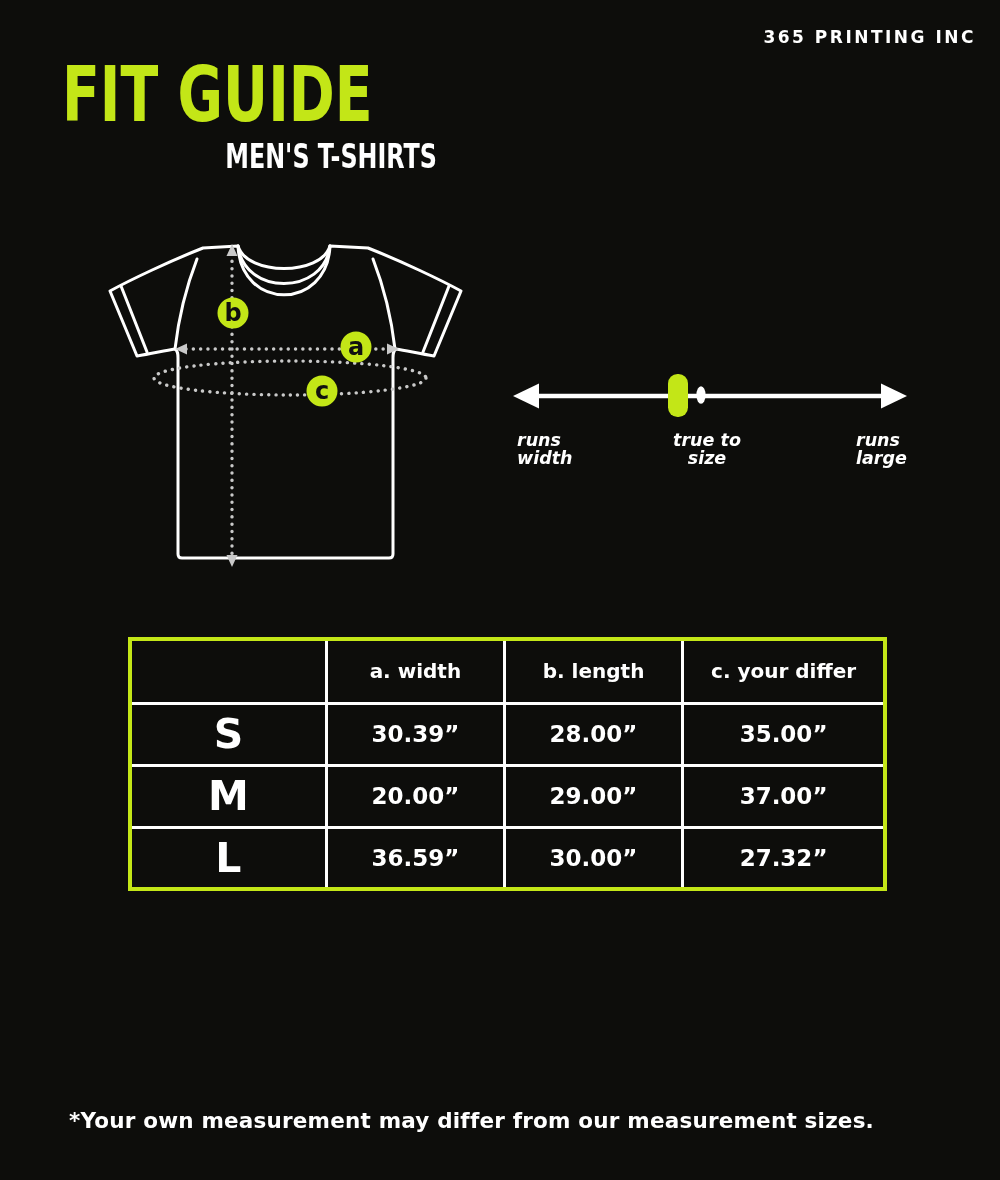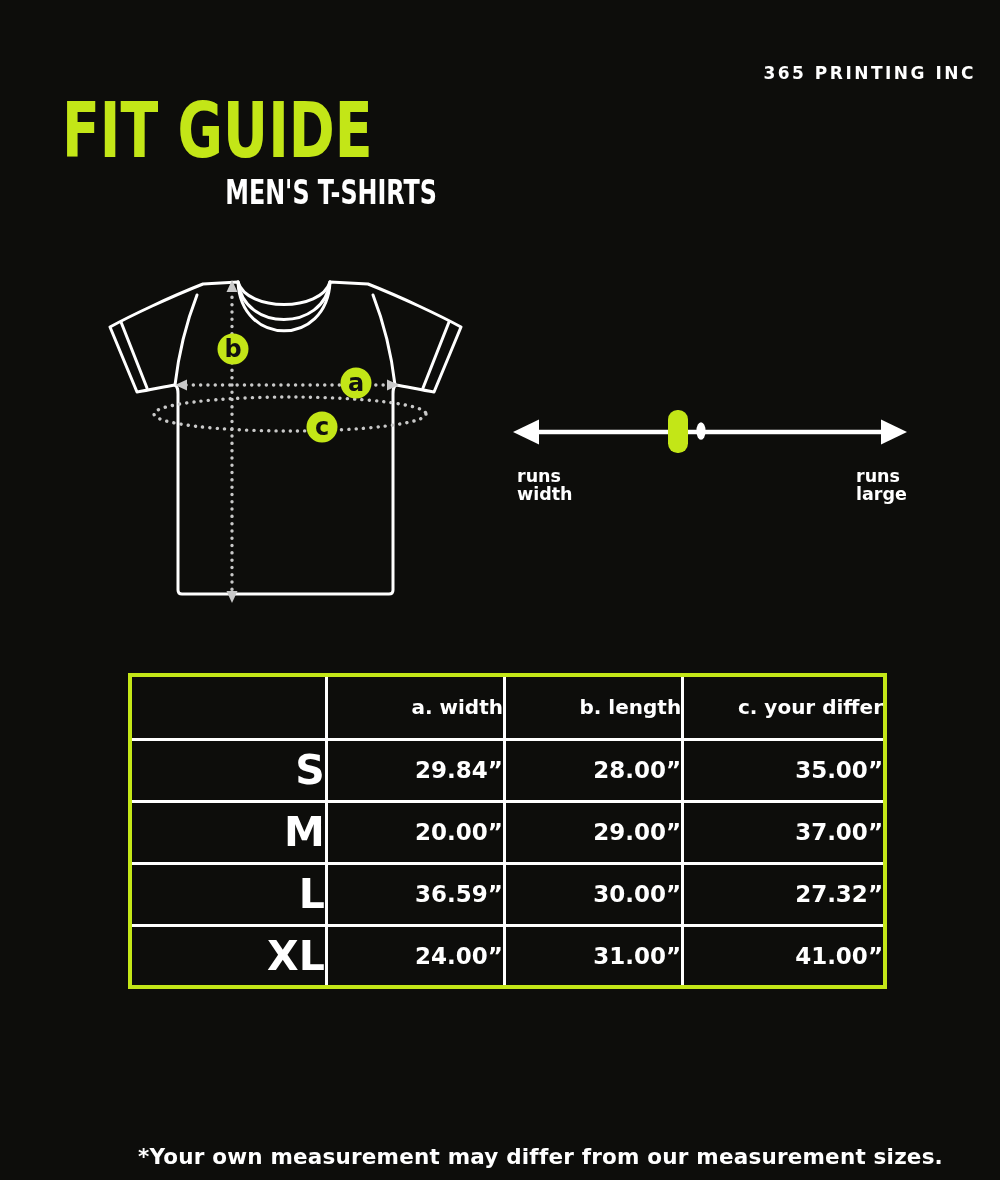--- a/index.html
+++ b/index.html
@@ -6,21 +6,21 @@
     --accent:#c3e617;
     --bg:#0d0d0b;
     --fg:#ffffff;
   }
   *{margin:0;padding:0;box-sizing:border-box;}
   html,body{background:var(--bg);}
   body{
     width:1000px;height:1180px;position:relative;overflow:hidden;
     font-family:"DejaVu Sans","Liberation Sans",sans-serif;color:var(--fg);
   }
-  .canvas{position:absolute;inset:0;margin-top:36px;}
+  .canvas{position:absolute;inset:0;}
 
   .brand{
     position:absolute;top:27px;right:24px;
     font-size:17px;font-weight:bold;letter-spacing:2.5px;color:var(--fg);
     white-space:nowrap;
   }
   .title{
     position:absolute;left:62px;top:56px;
     font-size:77px;font-weight:bold;color:var(--accent);
     letter-spacing:0px;white-space:nowrap;line-height:1;
@@ -44,43 +44,43 @@
 
   .scale-svg{position:absolute;left:500px;top:369px;}
   .scale-labels{position:absolute;left:500px;top:431px;width:420px;height:46px;}
   .scale-label{
     position:absolute;font-size:17.5px;font-weight:bold;line-height:1.05;
     color:var(--fg);white-space:nowrap;
   }
   .scale-label.left{left:17px;text-align:left;}
   .scale-label.center{left:132px;width:150px;text-align:center;}
   .scale-label.right{left:356px;text-align:left;}
-  .scale-label span{display:block;}
+  .scale-label span{display:block;font-style:italic;}
 
   .size-table{
     position:absolute;left:128px;top:637px;width:759px;
     border-collapse:collapse;table-layout:fixed;
     border:4px solid var(--accent);
   }
   .size-table col.c1{width:26%;}
   .size-table col.c2{width:23.6%;}
   .size-table col.c3{width:23.6%;}
   .size-table col.c4{width:26.8%;}
   .size-table th,.size-table td{
-    text-align:right;vertical-align:middle;color:var(--fg);
+    text-align:center;vertical-align:middle;color:var(--fg);
     background:transparent;
   }
   .size-table th{height:64px;font-size:20px;font-weight:bold;}
   .size-table td{height:62px;font-size:23px;font-weight:bold;}
   .size-table td.size-cell{font-size:41px;}
   .size-table th + th, .size-table td + td{border-left:3px solid #fff;}
   .size-table tr + tr th, .size-table tr + tr td{border-top:3px solid #fff;}
 
   .footnote{
-    position:absolute;left:0;top:1108px;width:943px;text-align:right;
+    position:absolute;left:0;top:1108px;width:943px;text-align:center;
     font-size:21.5px;font-weight:bold;color:var(--fg);letter-spacing:0.2px;
   }
 </style>
 </head>
 <body>
 
 <div class="canvas">
 
   <div class="brand">365 PRINTING INC</div>
   <div class="title">FIT GUIDE</div>
@@ -129,20 +129,24 @@
     <polygon points="407,27 381,14.5 381,39.5" fill="#fff"></polygon>
     <rect x="168" y="5" width="20" height="43" rx="9.5" style="fill:var(--accent)"></rect>
     <ellipse cx="201" cy="26" rx="4.6" ry="8.8" fill="#fff"></ellipse>
   </svg>
 
   <div class="scale-labels">
     <div class="scale-label left">
       <span>runs</span>
       <span>width</span>
     </div>
+    <div class="scale-label center">
+      <span>true to</span>
+      <span>size</span>
+    </div>
     <div class="scale-label right">
       <span>runs</span>
       <span>large</span>
     </div>
   </div>
 
   <table class="size-table">
     <colgroup>
         <col class="c1">
         <col class="c2">
@@ -151,40 +155,34 @@
       </colgroup>
     <tbody>
       <tr>
         <th></th>
         <th>a. width</th>
         <th>b. length</th>
         <th>c. your differ</th>
       </tr>
       <tr>
         <td class="size-cell">S</td>
-        <td>29.84”</td>
+        <td>30.39”</td>
         <td>28.00”</td>
         <td>35.00”</td>
       </tr>
       <tr>
         <td class="size-cell">M</td>
         <td>20.00”</td>
         <td>29.00”</td>
         <td>37.00”</td>
       </tr>
       <tr>
         <td class="size-cell">L</td>
         <td>36.59”</td>
         <td>30.00”</td>
         <td>27.32”</td>
       </tr>
-      <tr>
-        <td class="size-cell">XL</td>
-        <td>24.00”</td>
-        <td>31.00”</td>
-        <td>41.00”</td>
-      </tr>
     </tbody>
   </table>
 
   <div class="footnote">*Your own measurement may differ from our measurement sizes.</div>
 
 </div>
 
 </body></html>

